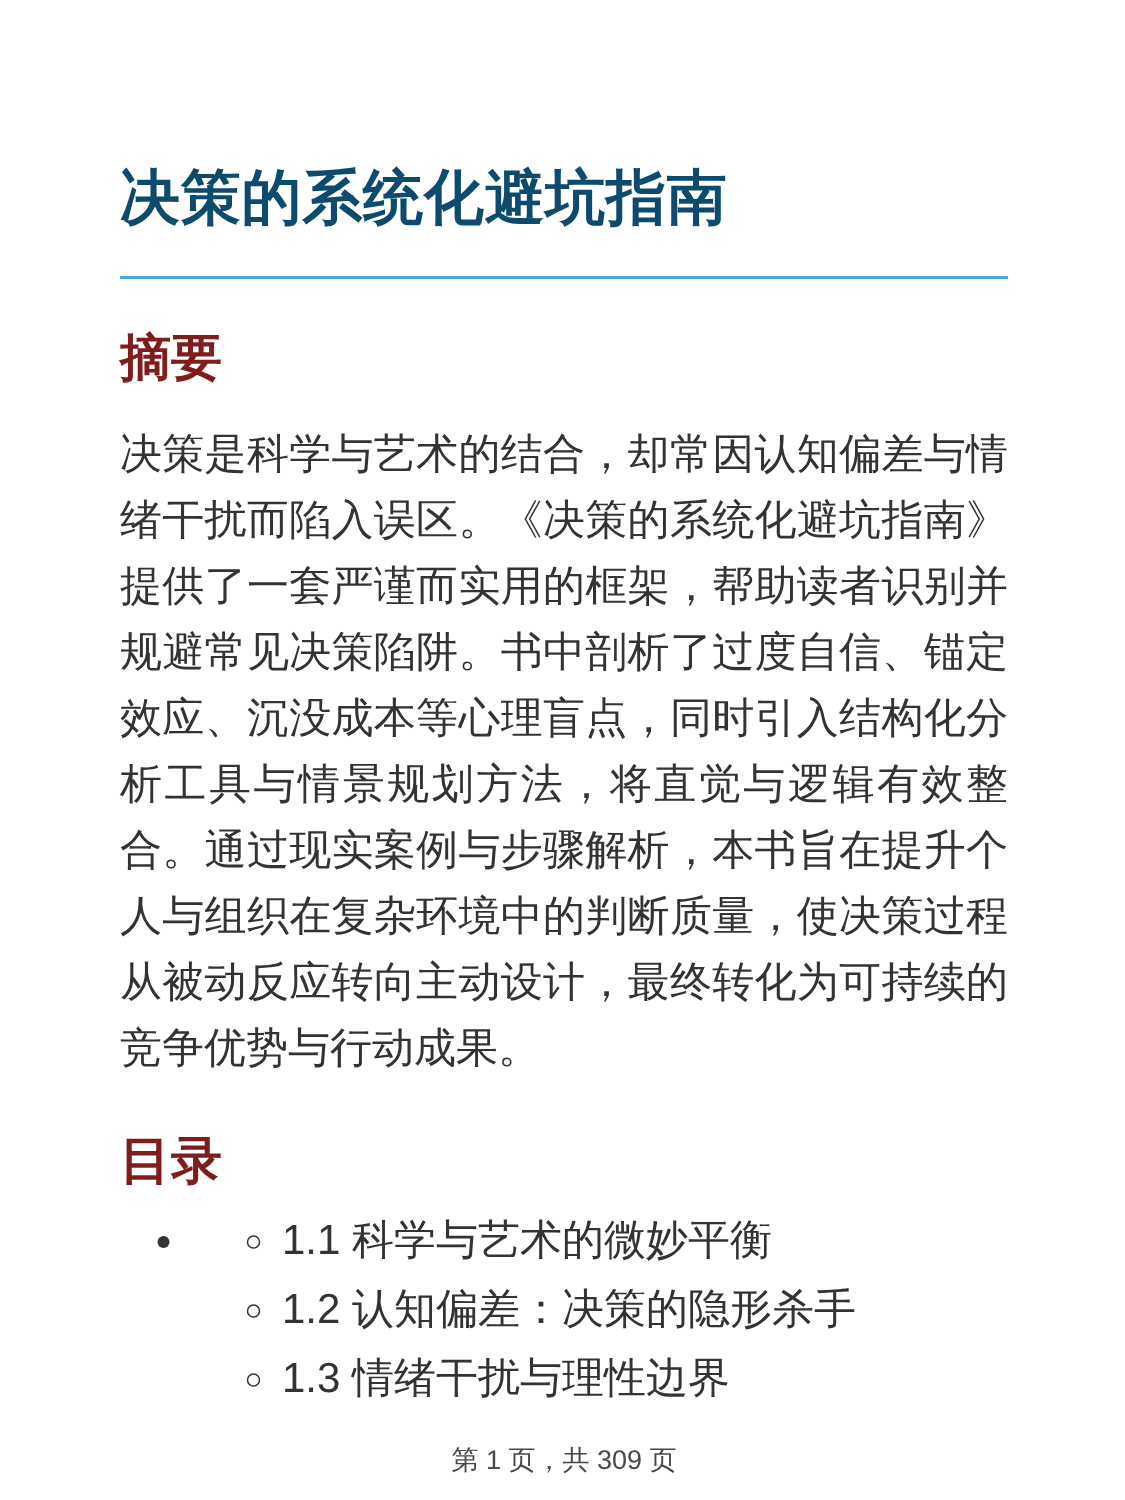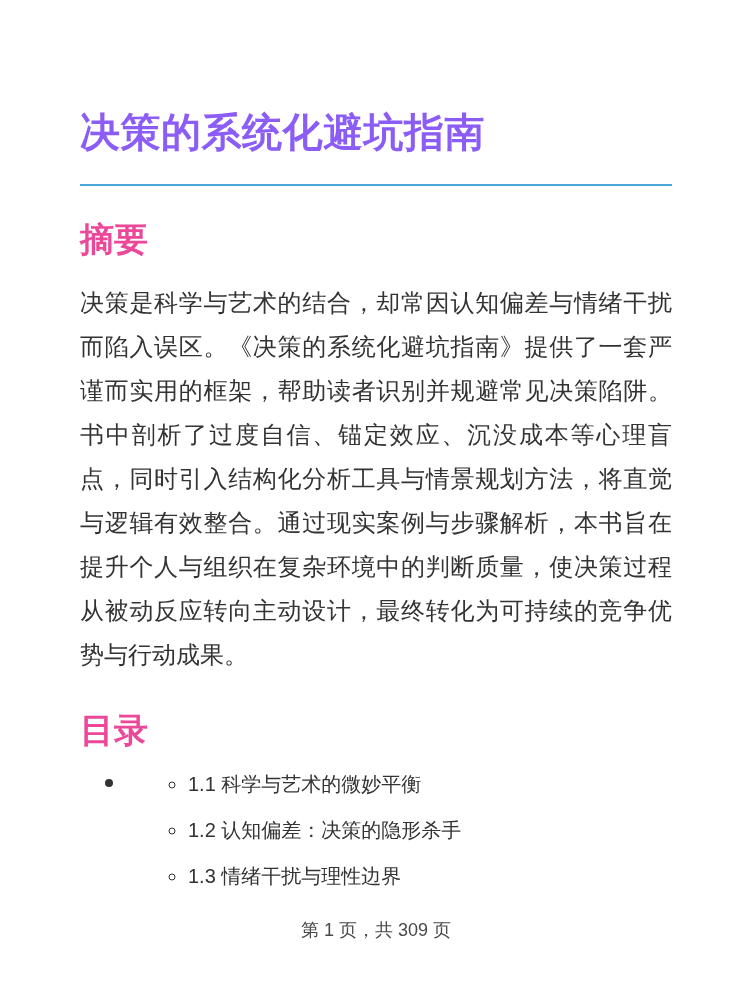--- a/index.html
+++ b/index.html
@@ -20,42 +20,42 @@
     height: 1000px;
     padding: 0 78px 0 80px;
     background: #ffffff;
     position: relative;
   }
   .doc-title {
     margin: 106px 0 0 0;
     font-size: 40px;
     line-height: 52px;
     font-weight: 700;
-    color: #8b5cf6;
+    color: #0c4a6e;
     letter-spacing: 0.5px;
     white-space: nowrap;
   }
   .title-divider {
     border: none;
     border-bottom: 2px solid #4da6d9;
     margin: 26px 0 0 0;
     height: 0;
   }
   .section-heading {
     margin: 32px 0 0 0;
     font-size: 34px;
     line-height: 42px;
     font-weight: 700;
-    color: #ec4899;
+    color: #7f1d1d;
   }
   .section-heading.toc-heading {
   }
   .abstract-body {
     margin: 21px 0 0 0;
-    font-size: 24px;
+    font-size: 28px;
     line-height: 44px;
     color: #333333;
     text-align: justify;
     text-justify: inter-ideograph;
   }
   ul.toc-list {
     margin: 9px 0 0 0;
     padding: 0 0 0 48px;
     list-style-type: disc;
   }
@@ -63,21 +63,21 @@
     font-size: 28px;
     line-height: 44px;
     color: #333333;
   }
   ul.toc-sublist {
     margin: 8px 0 0 0;
     padding: 0 0 0 60px;
     list-style-type: circle;
   }
   ul.toc-sublist > li {
-    font-size: 20px;
+    font-size: 28px;
     line-height: 46px;
     color: #333333;
   }
   .page-footer {
     margin: 20px 0 0 0;
     text-align: center;
     font-size: 18px;
     line-height: 22px;
     color: #484848;
   }

